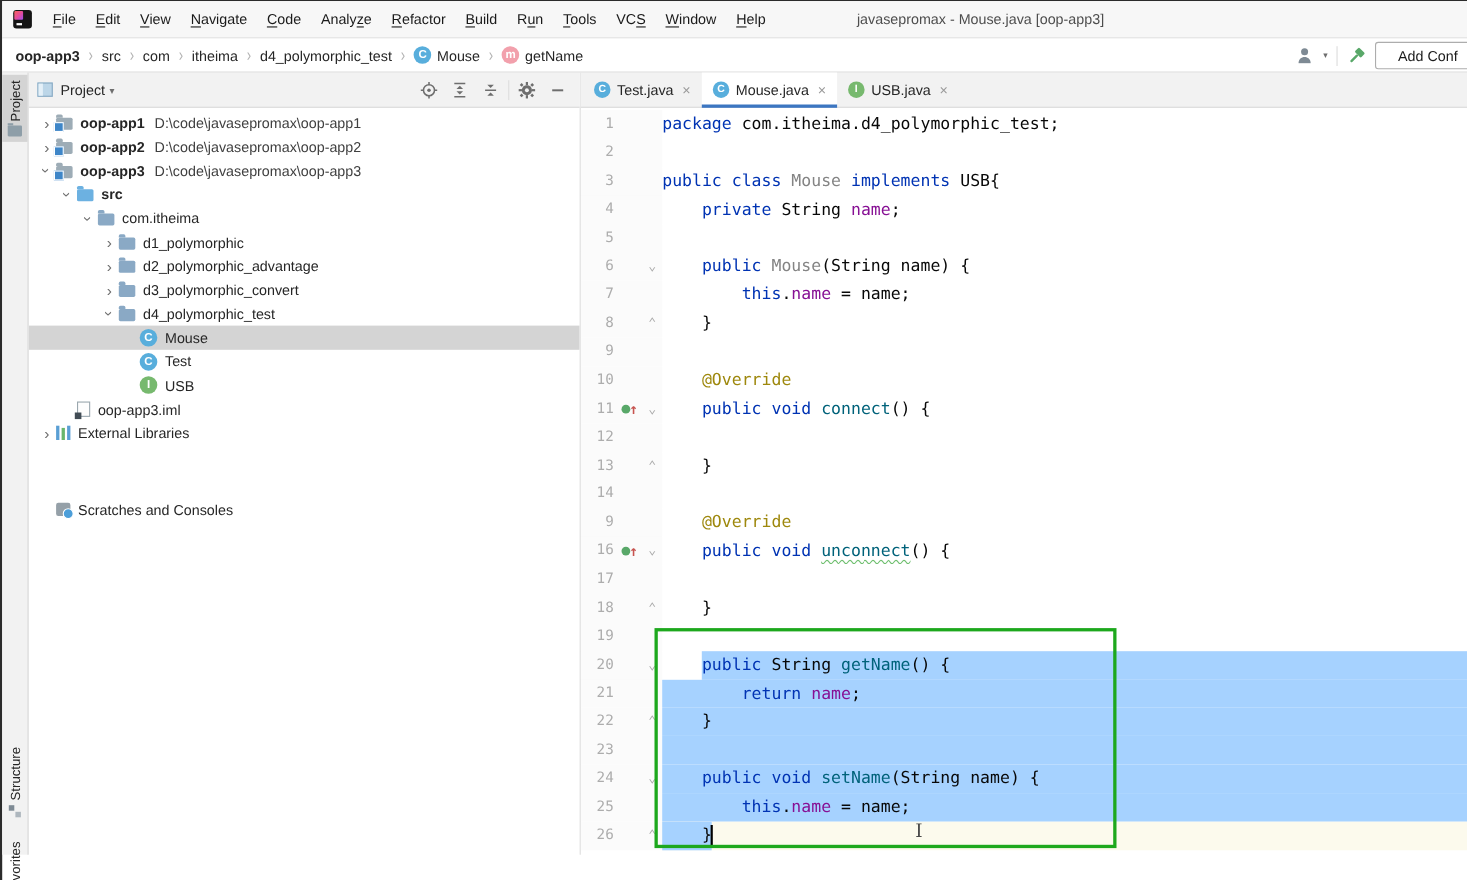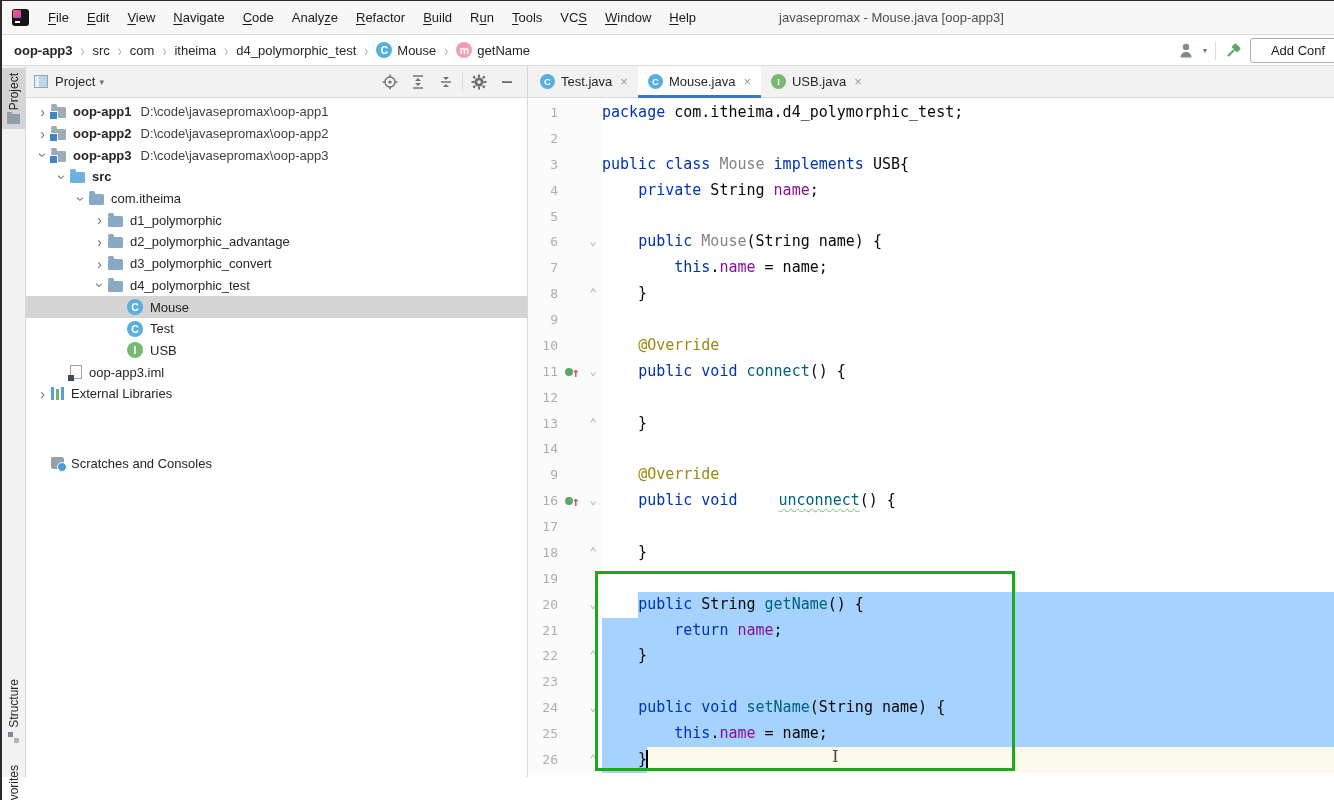--- a/index.html
+++ b/index.html
@@ -106,21 +106,21 @@
   .gfold { width: 18px; text-align: center; color: #A9A9A9; font-size: 12px; }
   .ctext { flex: 1; position: relative; white-space: pre; color: var(--c-plain, #080808); min-width: 0; }
   .ctext.cur { background: var(--c-current_line, #FCFAED); }
   .selov { position: absolute; top: 0; bottom: 0; background: var(--c-selection, #A6D2FF); z-index: 0; }
   .tok { position: relative; z-index: 1; }
   .tok-kw { color: var(--c-keyword, #0033B3); font-weight: normal; }
   .tok-ann { color: var(--c-annotation, #9E880D); }
   .tok-fld { color: var(--c-field, #871094); }
   .tok-mth { color: var(--c-method, #00627A); }
   .tok-cls { color: var(--c-class_name, #848484); }
-  .tok-typo { color: var(--c-method, #00627A); text-decoration: underline wavy var(--c-typo_underline, #6FBF6F); text-decoration-thickness: 1px; text-underline-offset: 3px; margin-left: 32px; }
+  .tok-typo { color: var(--c-method, #00627A); text-decoration: underline wavy var(--c-typo_underline, #6FBF6F); text-decoration-thickness: 1px; text-underline-offset: 3px; }
   .caret { position: absolute; top: 3px; width: 2px; height: 19px; background: #000; z-index: 3; }
 
   
   .runbar { height: 28px; border-top: 1px solid #D2D2D2; background: #FCFCFC; display: flex; align-items: center; padding-left: 34px; position: relative; margin-top: 38px; }
   .run-label { font-size: 13px; color: #262626; }
   .runtab { display: flex; align-items: center; gap: 7px; margin-left: 24px; height: 100%; padding: 0 10px; position: relative; }
   .runtab::after { content: ''; position: absolute; left: 0; right: 0; bottom: 0; height: 3px; background: #A9B6C2; border-radius: 2px; }
   .runtab .rlabel { font-size: 13px; color: #262626; }
   .runtab .close { color: #ABABAB; font-size: 13px; }
   .run-sep { position: absolute; bottom: 0; width: 1px; height: 6px; background: #E0E0E0; }

